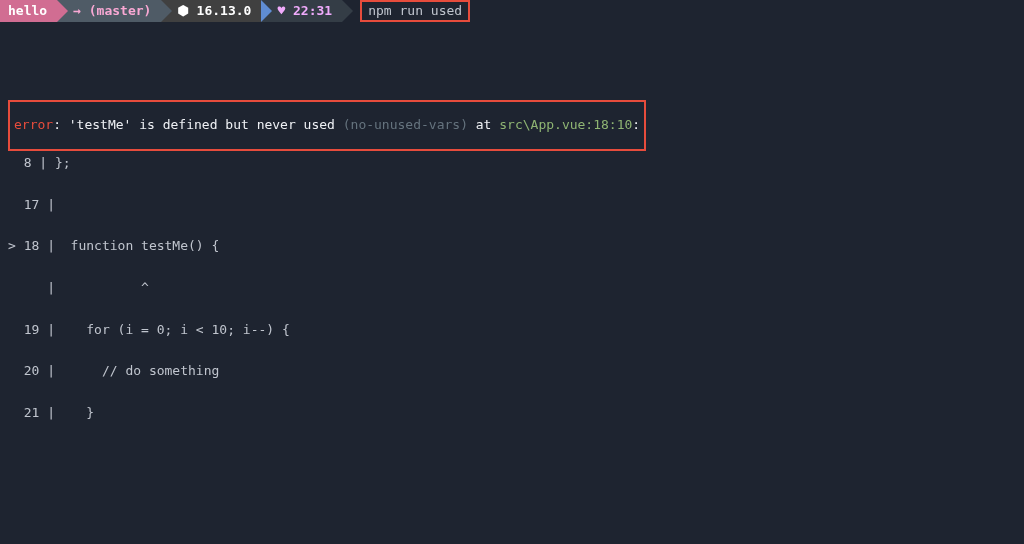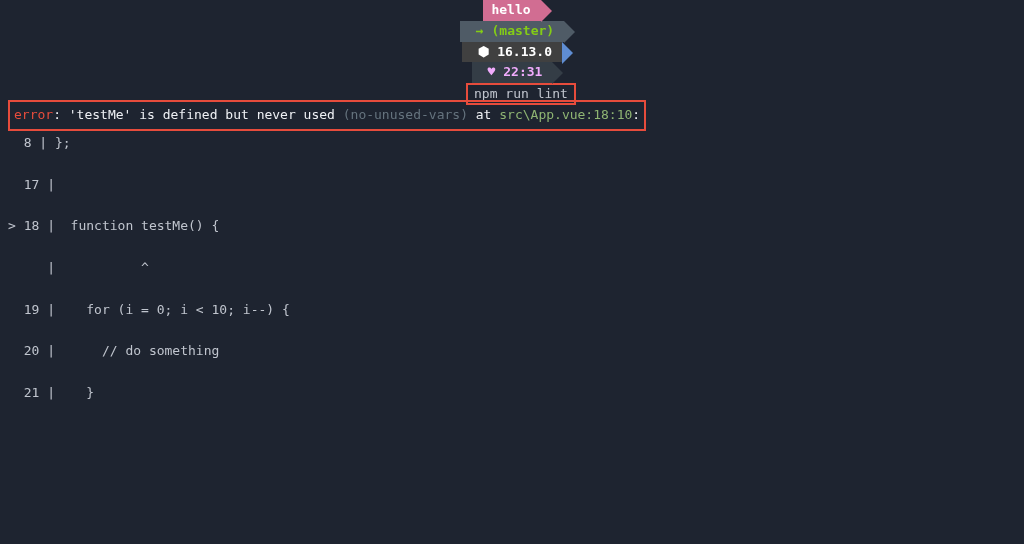--- a/index.html
+++ b/index.html
@@ -9,23 +9,22 @@
       font-family: 'Consolas', 'Monaco', monospace;
       font-size: 13px;
       line-height: 1.6;
       width: 1024px;
       height: 544px;
       overflow: hidden;
       padding: 0;
     }
     .prompt-bar {
       display: flex;
-      align-items: center;
+      align-items: flex-start;
       height: 22px;
-      flex-direction: column;
     }
     .seg {
       display: inline-flex;
       align-items: center;
       height: 22px;
       padding: 0 10px 0 16px;
       position: relative;
       font-weight: bold;
       color: #1e2430;
     }
@@ -33,60 +32,60 @@
       content: '';
       position: absolute;
       right: -11px;
       top: 0;
       border-top: 11px solid transparent;
       border-bottom: 11px solid transparent;
       z-index: 2;
     }
     .seg-hello { background: #d16d92; padding-left: 8px; color: #fff; }
     .seg-hello::after { border-left: 11px solid #d16d92; }
-    .seg-branch { background: #4f5b66; color: #84cc16; }
+    .seg-branch { background: #4f5b66; color: #f9a8d4; }
     .seg-branch::after { border-left: 11px solid #4f5b66; }
     .seg-node { background: #404040; color: #fff; }
     .seg-node::after { border-left: 11px solid #5f8dd3; }
     .seg-time { background: #343d46; color: #f0abfc; }
     .seg-time::after { border-left: 11px solid #343d46; }
     .cmd-box {
       border: 2px solid #e74c3c;
       padding: 0 6px;
       margin-left: 18px;
       display: inline-flex;
       align-items: center;
       height: 22px;
     }
     .cmd-text { color: #c0c5ce; }
     .content { padding: 4px 8px; white-space: pre; }
     .line { white-space: pre; }
     .err-box {
       display: inline-block;
       border: 2px solid #e74c3c;
-      padding: 3px 4px;
+      padding: 13px 4px;
       margin: 2px 0;
     }
     .red { color: #e74c3c; }
     .grey { color: #65737e; }
     .green { color: #8fb573; }
     .white { color: #eff1f5; }
     .spacer { height: 10px; }
     .spacer-lg { height: 16px; }
   </style>
 </head>
 <body>
 
 <div class="prompt-bar">
   <span class="seg seg-hello">hello</span>
   <span class="seg seg-branch">→ (master)</span>
   <span class="seg seg-node">⬢ 16.13.0</span>
   <span class="seg seg-time">♥ 22:31</span>
   <span class="cmd-box">
-    <span class="cmd-text">npm run lint</span>
+    <span class="cmd-text">npm run used</span>
   </span>
 </div>
 
 <div class="content">
 <div class="spacer"></div>
 
 <div class="err-box"><span class="red">error</span><span class="white">: 'testMe' is defined but never used </span><span class="grey">(no-unused-vars)</span><span class="white"> at </span><span class="green">src\App.vue:18:10</span><span class="white">:</span></div>
 <div class="line">  8 | };</div>
 <div class="line">  17 |</div>
 <div class="line">&gt; 18 |  function testMe() {</div>

